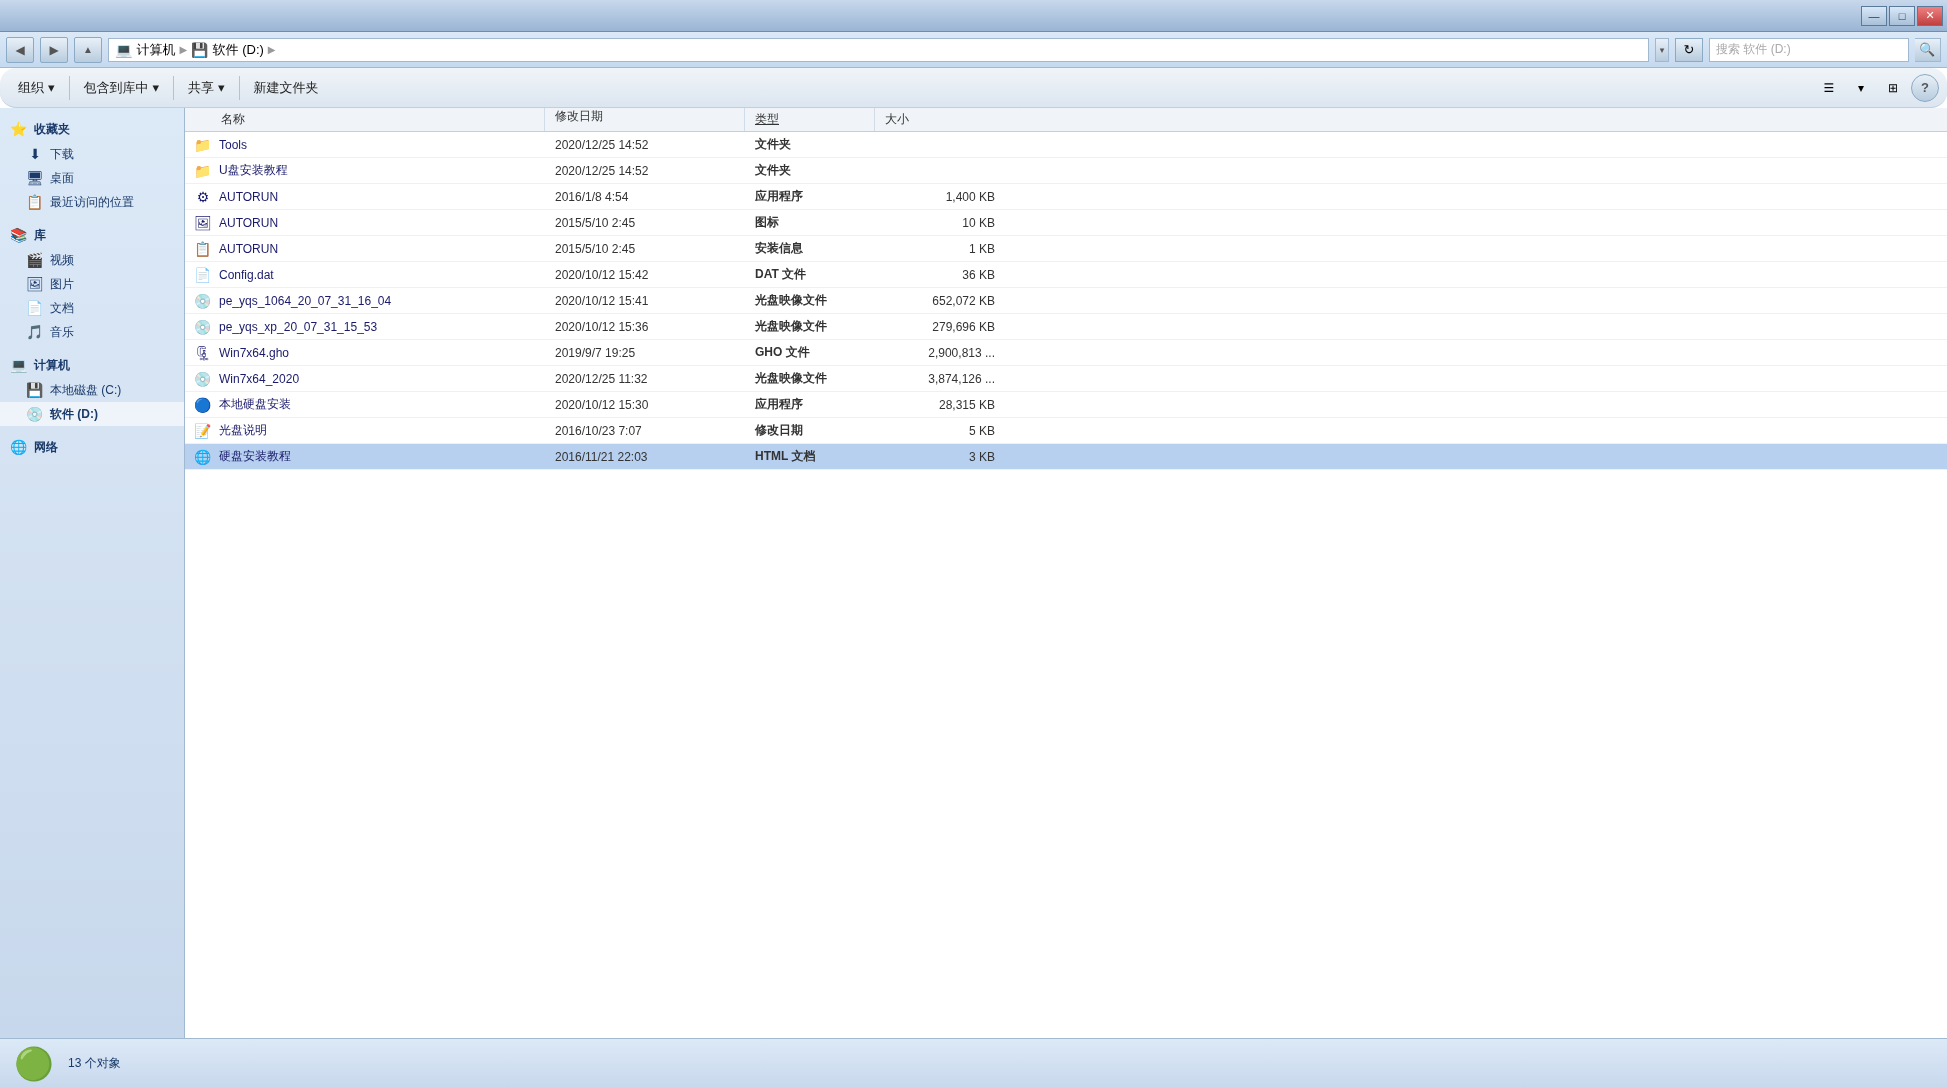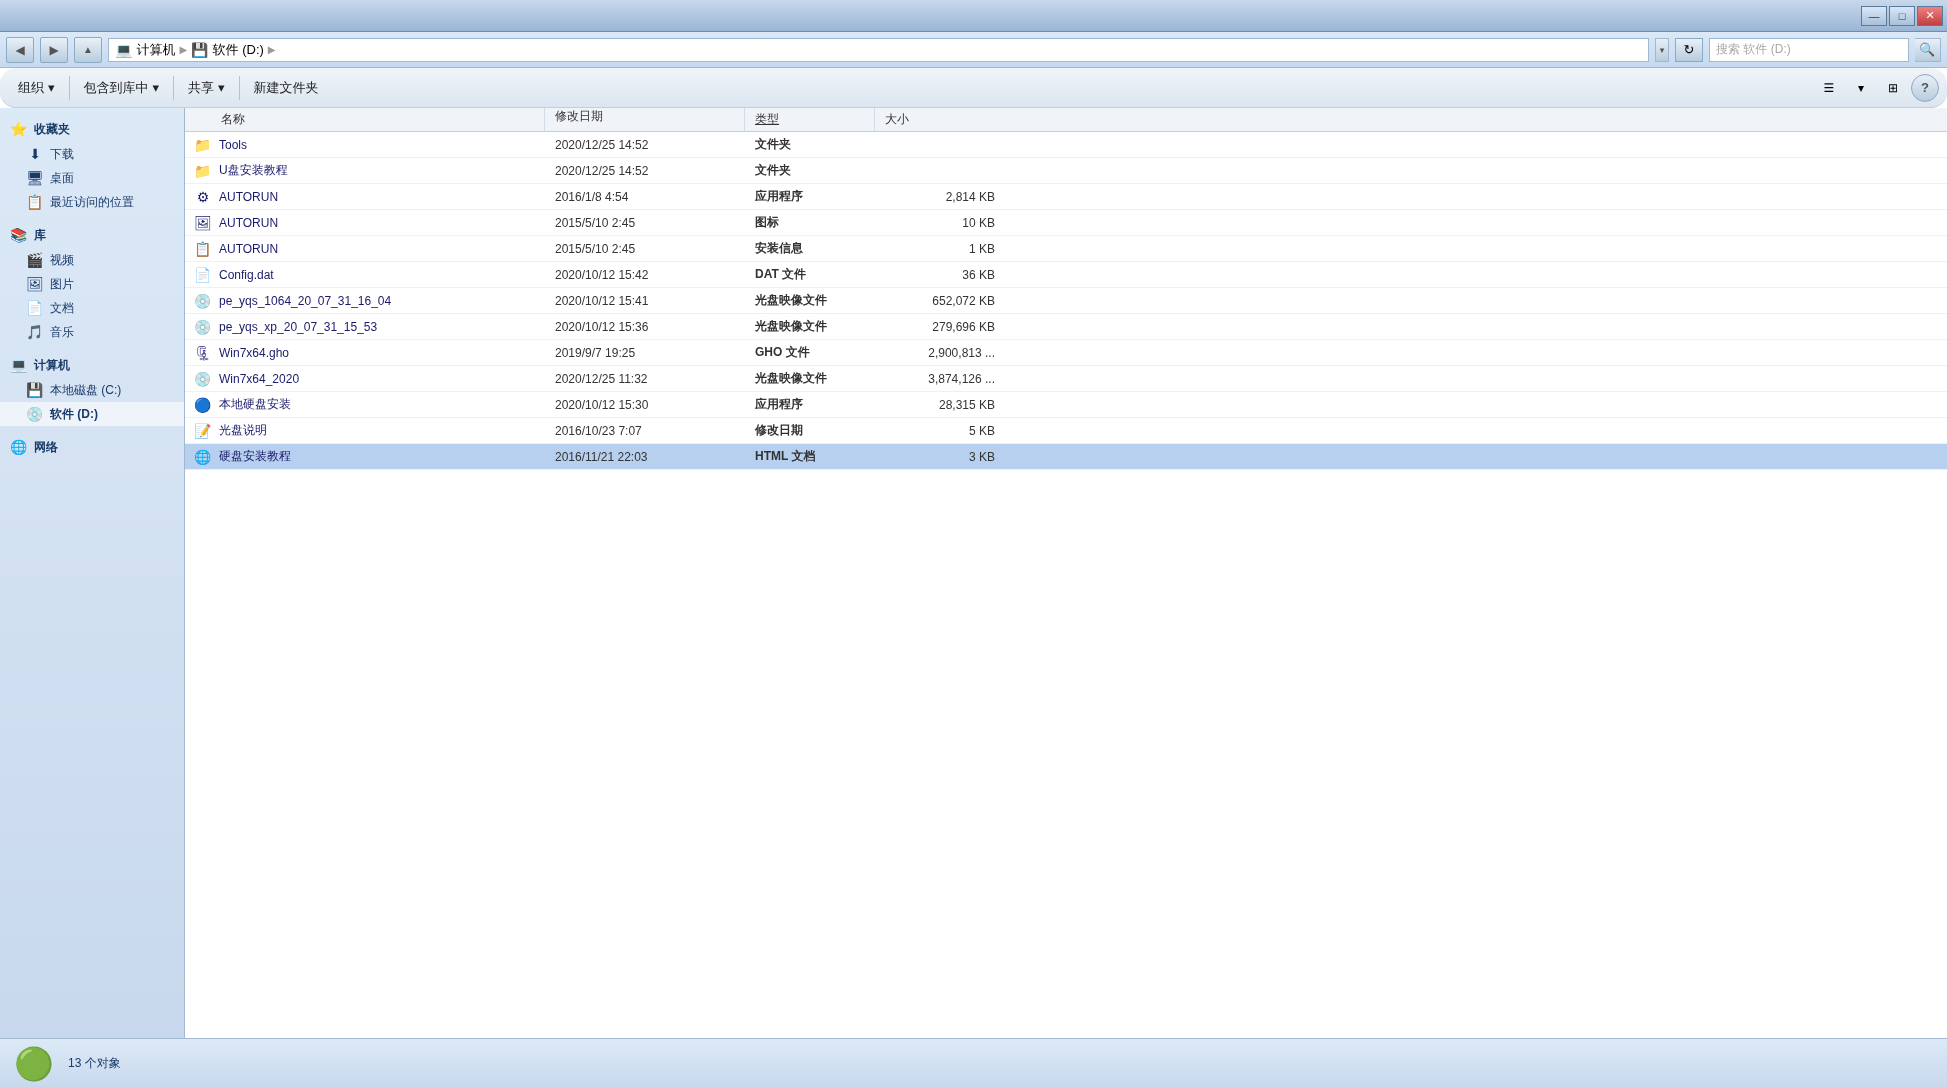--- a/index.html
+++ b/index.html
@@ -536,21 +536,21 @@
       <div class="file-cell-type">文件夹</div>
       <div class="file-cell-size"></div>
     </div>
         <div class="file-row">
       <div class="file-cell-name">
         <span class="file-icon">⚙</span>
         <span>AUTORUN</span>
       </div>
       <div class="file-cell-date">2016/1/8 4:54</div>
       <div class="file-cell-type">应用程序</div>
-      <div class="file-cell-size">2,814 KB</div>
+      <div class="file-cell-size">1,400 KB</div>
     </div>
         <div class="file-row">
       <div class="file-cell-name">
         <span class="file-icon">🖼</span>
         <span>AUTORUN</span>
       </div>
       <div class="file-cell-date">2015/5/10 2:45</div>
       <div class="file-cell-type">图标</div>
       <div class="file-cell-size">10 KB</div>
     </div>

